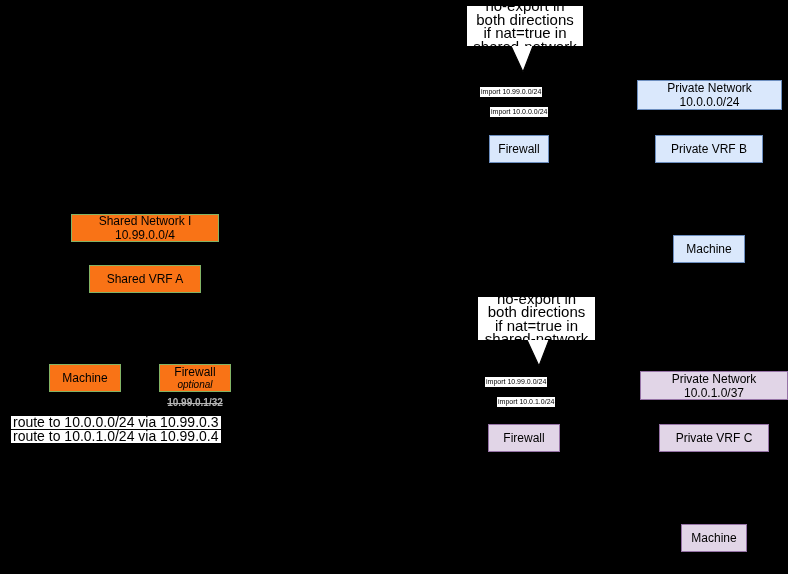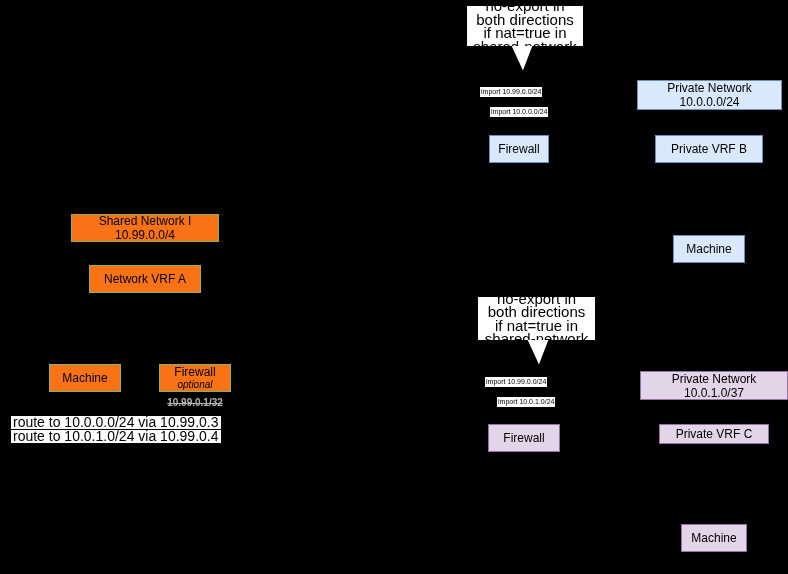--- a/index.html
+++ b/index.html
@@ -89,21 +89,21 @@
   </div>
   <div class="node blue" style="left:673px; top:235px; width:72px; height:28px;">
     <div>Machine</div>
   </div>
 
   <div class="node green" style="left:71px; top:214px; width:148px; height:28px;">
     <div>Shared Network I</div>
     <div>10.99.0.0/4</div>
   </div>
   <div class="node green" style="left:89px; top:265px; width:112px; height:28px;">
-    <div>Network VRF A</div>
+    <div>Shared VRF A</div>
   </div>
   <div class="node green" style="left:49px; top:364px; width:72px; height:28px;">
     <div>Machine</div>
   </div>
   <div class="node green" style="left:159px; top:364px; width:72px; height:28px;">
     <div>Firewall</div>
     <div class="note">optional</div>
   </div>
   <div class="strike-label" style="left:159px; top:396px; width:72px;">10.99.0.1/32</div>
 
@@ -120,20 +120,20 @@
   <span class="import-label" style="left:485px; top:377px;">import 10.99.0.0/24</span>
   <span class="import-label" style="left:497px; top:397px;">import 10.0.1.0/24</span>
 
   <div class="node purple" style="left:640px; top:371px; width:148px; height:29px;">
     <div>Private Network</div>
     <div>10.0.1.0/37</div>
   </div>
   <div class="node purple" style="left:488px; top:424px; width:72px; height:28px;">
     <div>Firewall</div>
   </div>
-  <div class="node purple" style="left:659px; top:424px; width:110px; height:20px;">
+  <div class="node purple" style="left:659px; top:424px; width:110px; height:28px;">
     <div>Private VRF C</div>
   </div>
   <div class="node purple" style="left:681px; top:524px; width:66px; height:28px;">
     <div>Machine</div>
   </div>
 
 </div>
 
 </body></html>

